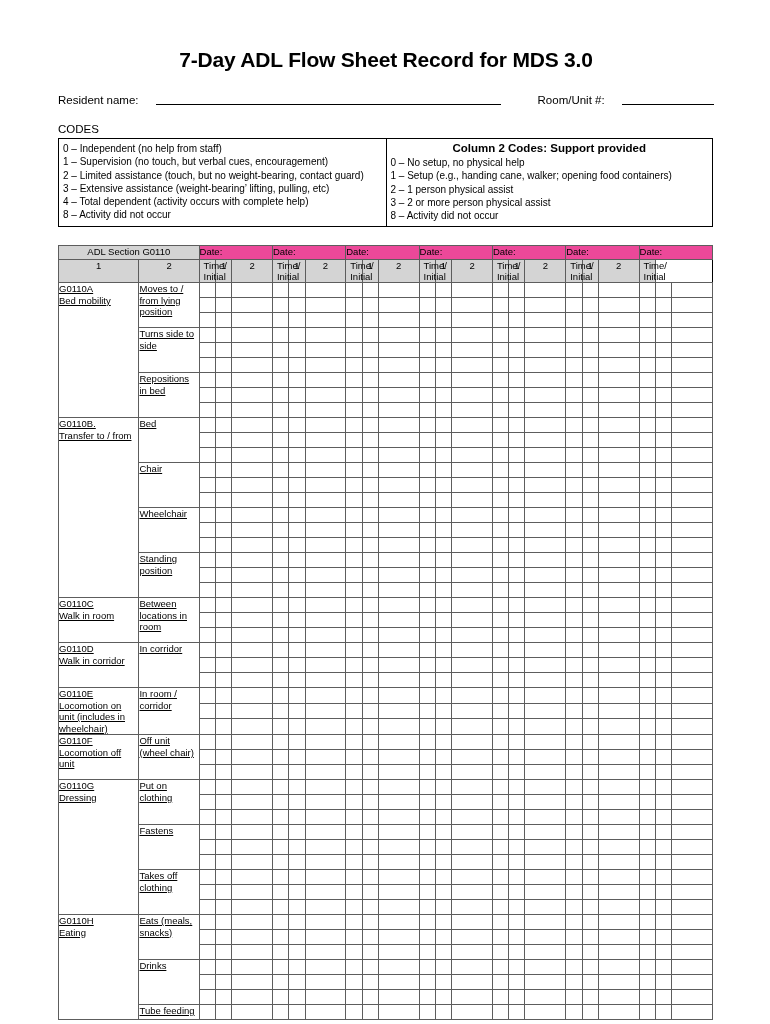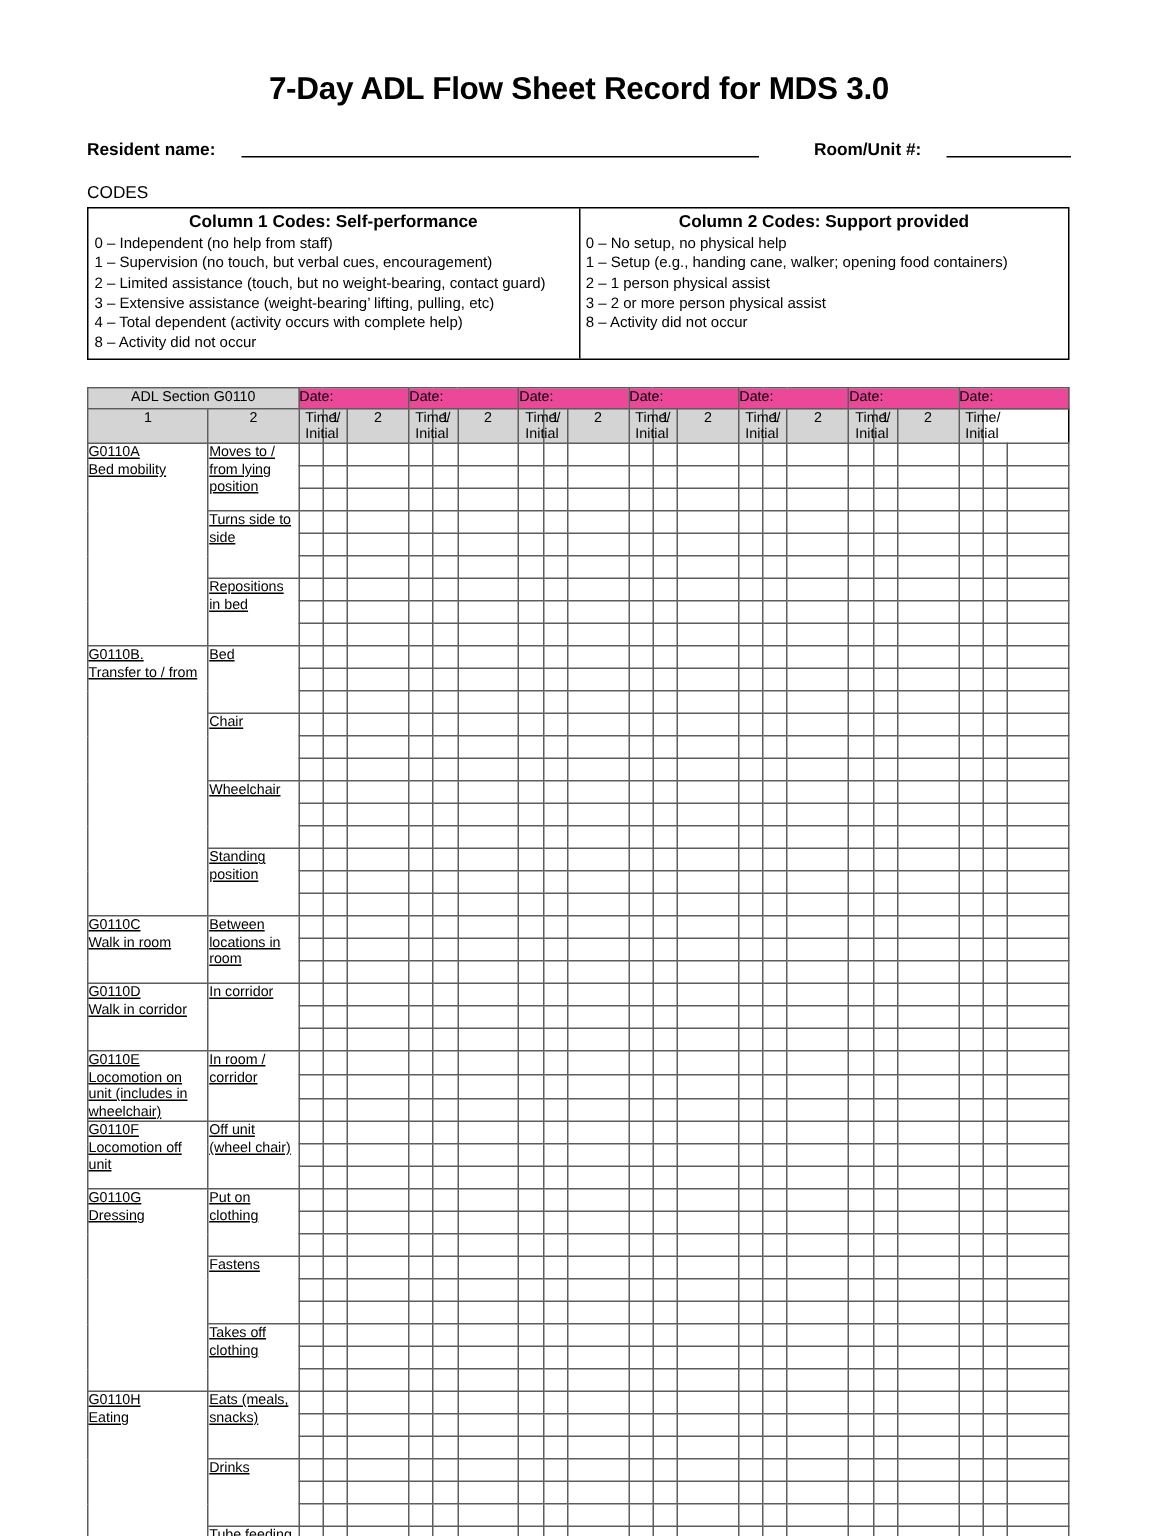--- a/index.html
+++ b/index.html
@@ -31,21 +31,21 @@
     letter-spacing: -0.2px;
     margin: 0 0 22px 0;
     line-height: 1.1;
   }
 
   
   .resident-line {
     display: flex;
     align-items: flex-end;
     font-size: 11.5px;
-    font-weight: bold;
+    font-weight: normal;
     margin-bottom: 17px;
     white-space: nowrap;
     gap: 14px;
   }
   .field-label { flex: 0 0 auto; }
   .rule {
     border-bottom: 1.6px solid #000;
     height: 11px;
     margin: 0 0 1px 3px;
   }
@@ -160,21 +160,20 @@
     <span class="rule rule-name"></span>
     <span class="gap-room"></span>
     <span class="field-label">Room/Unit #:</span>
     <span class="rule rule-room"></span>
   </div>
 
   <div class="codes-caption">CODES</div>
 
   <div class="codes-box">
     <div class="codes-col">
-      <div class="codes-head">Column 1 Codes:  Self-performance</div>
       <div id="c1list">
           <div class="codes-item">0 – Independent (no help from staff)</div>
           <div class="codes-item">1 – Supervision (no touch, but verbal cues, encouragement)</div>
           <div class="codes-item">2 – Limited assistance (touch, but no weight-bearing, contact guard)</div>
           <div class="codes-item">3 – Extensive assistance (weight-bearing’ lifting, pulling, etc)</div>
           <div class="codes-item">4 – Total dependent (activity occurs with complete help)</div>
           <div class="codes-item">8 – Activity did not occur</div>
         </div>
     </div>
     <div class="codes-col">

